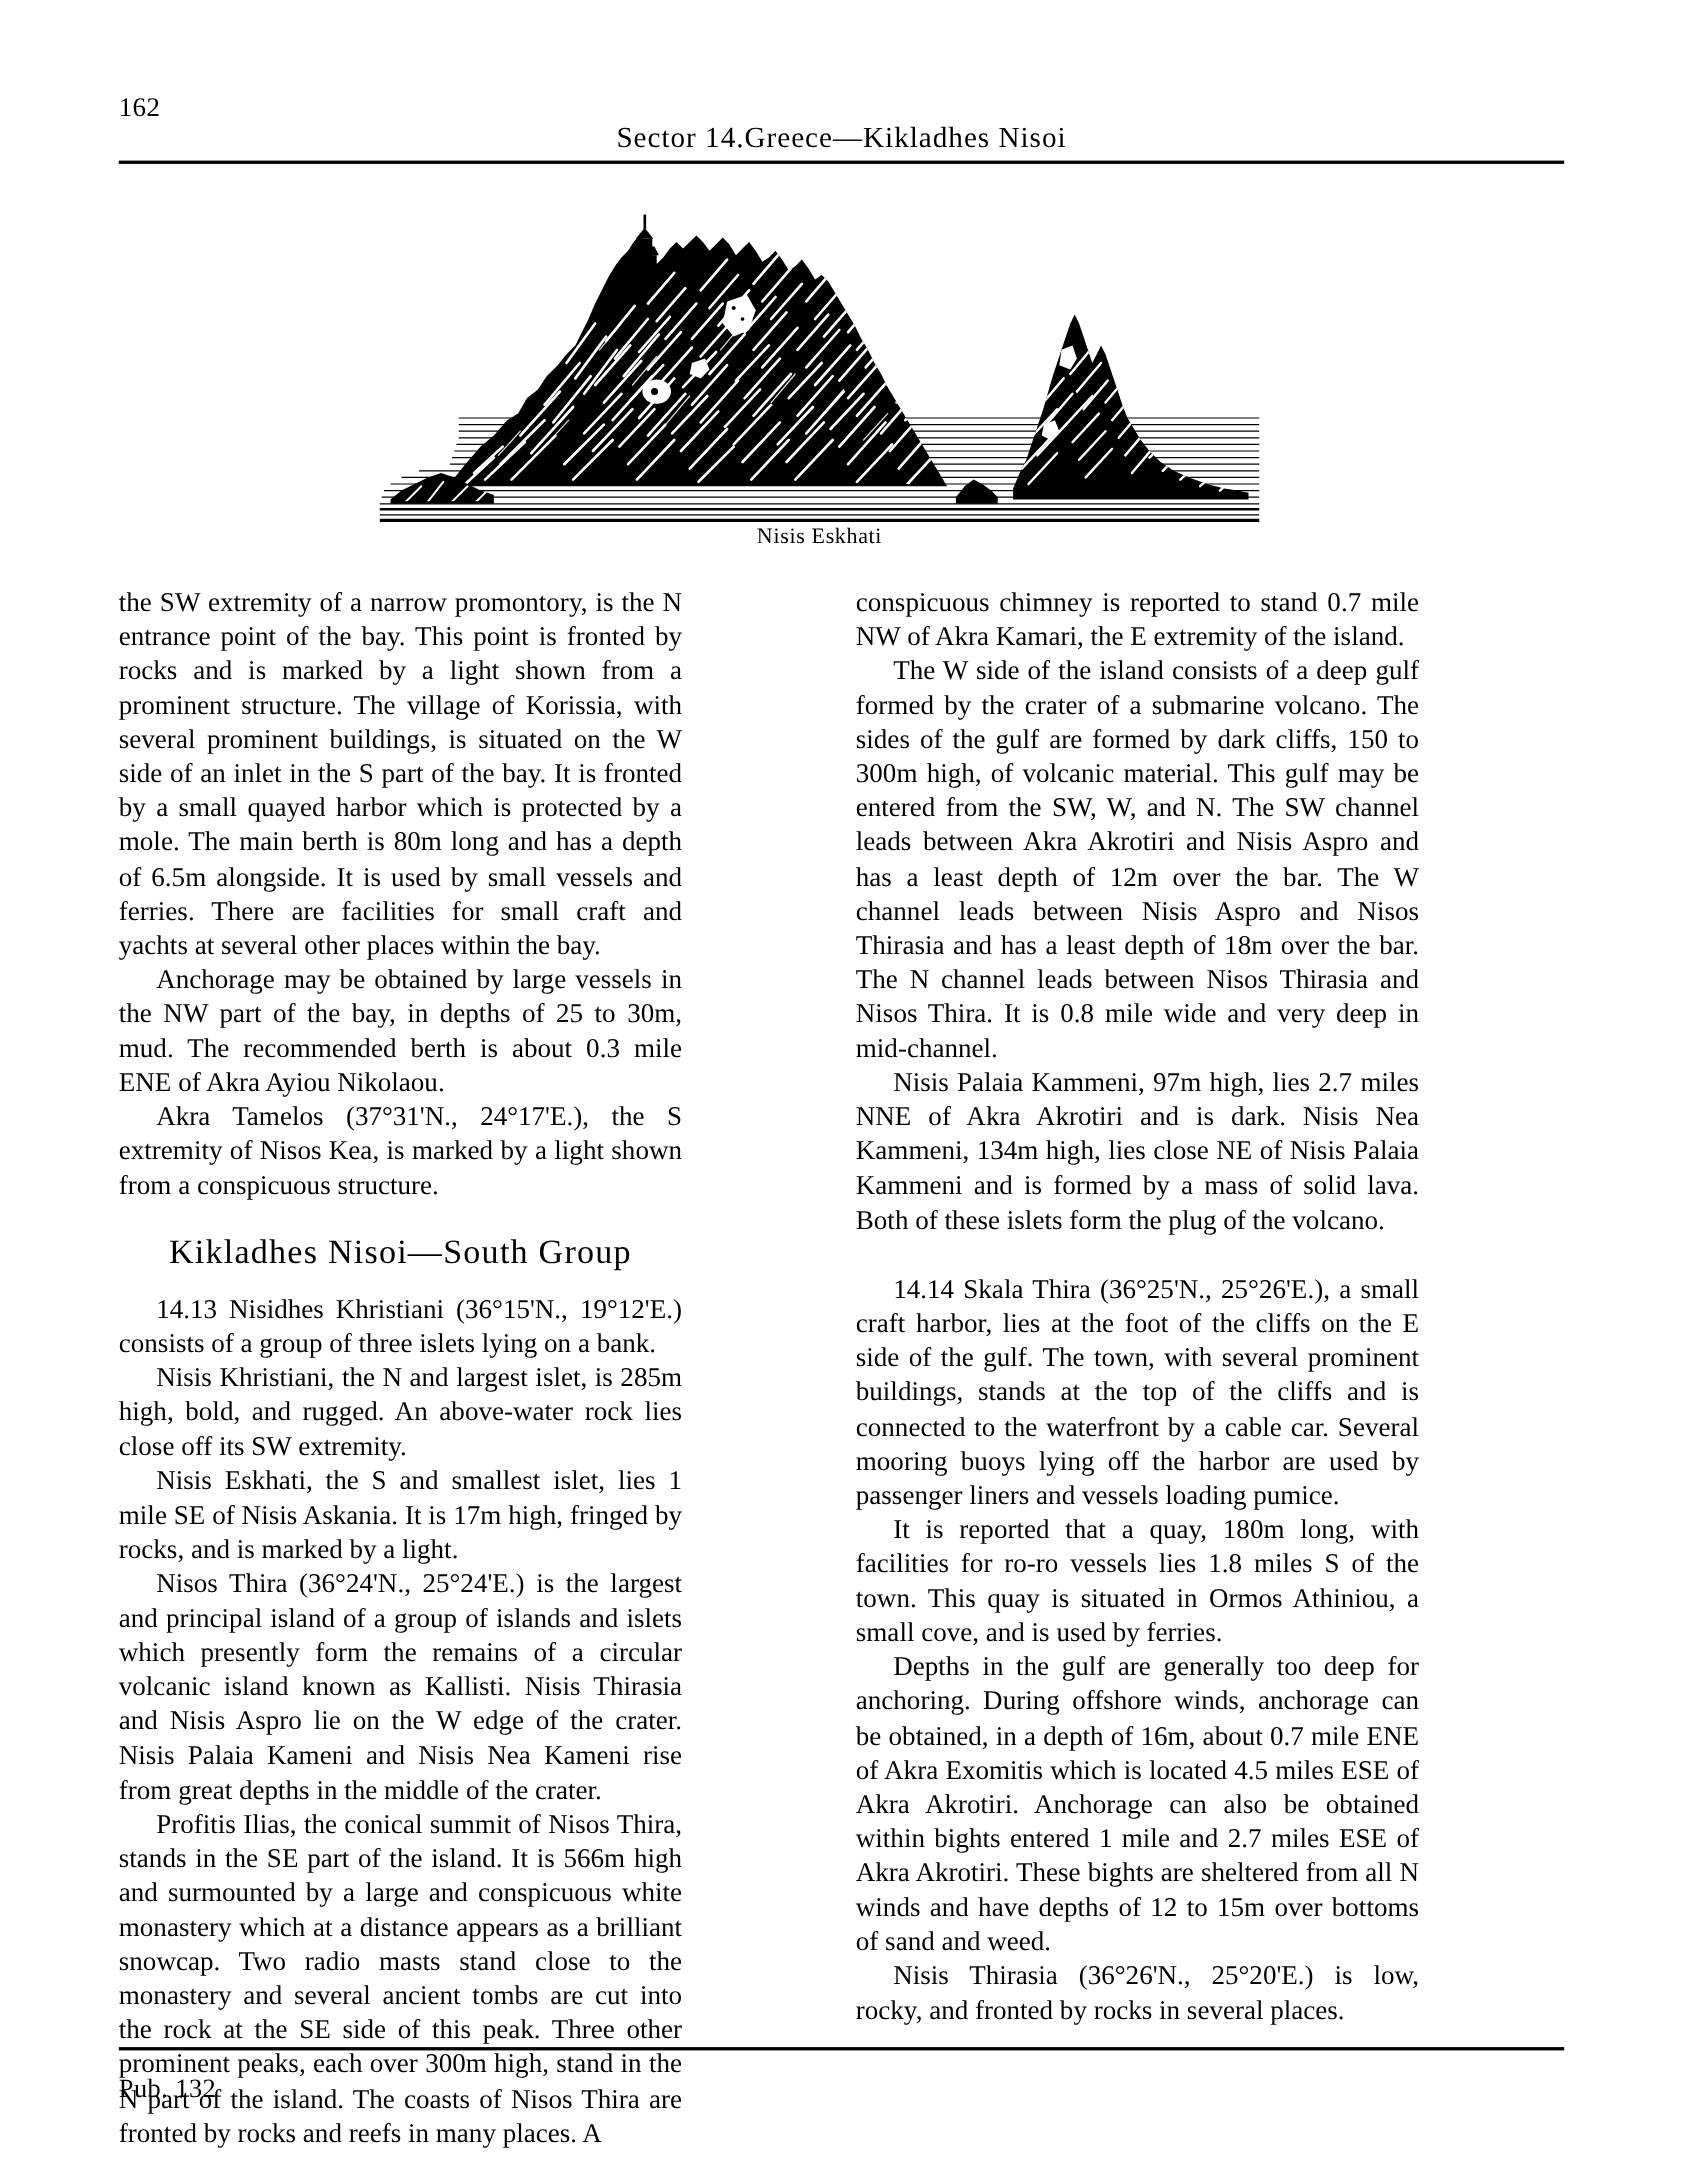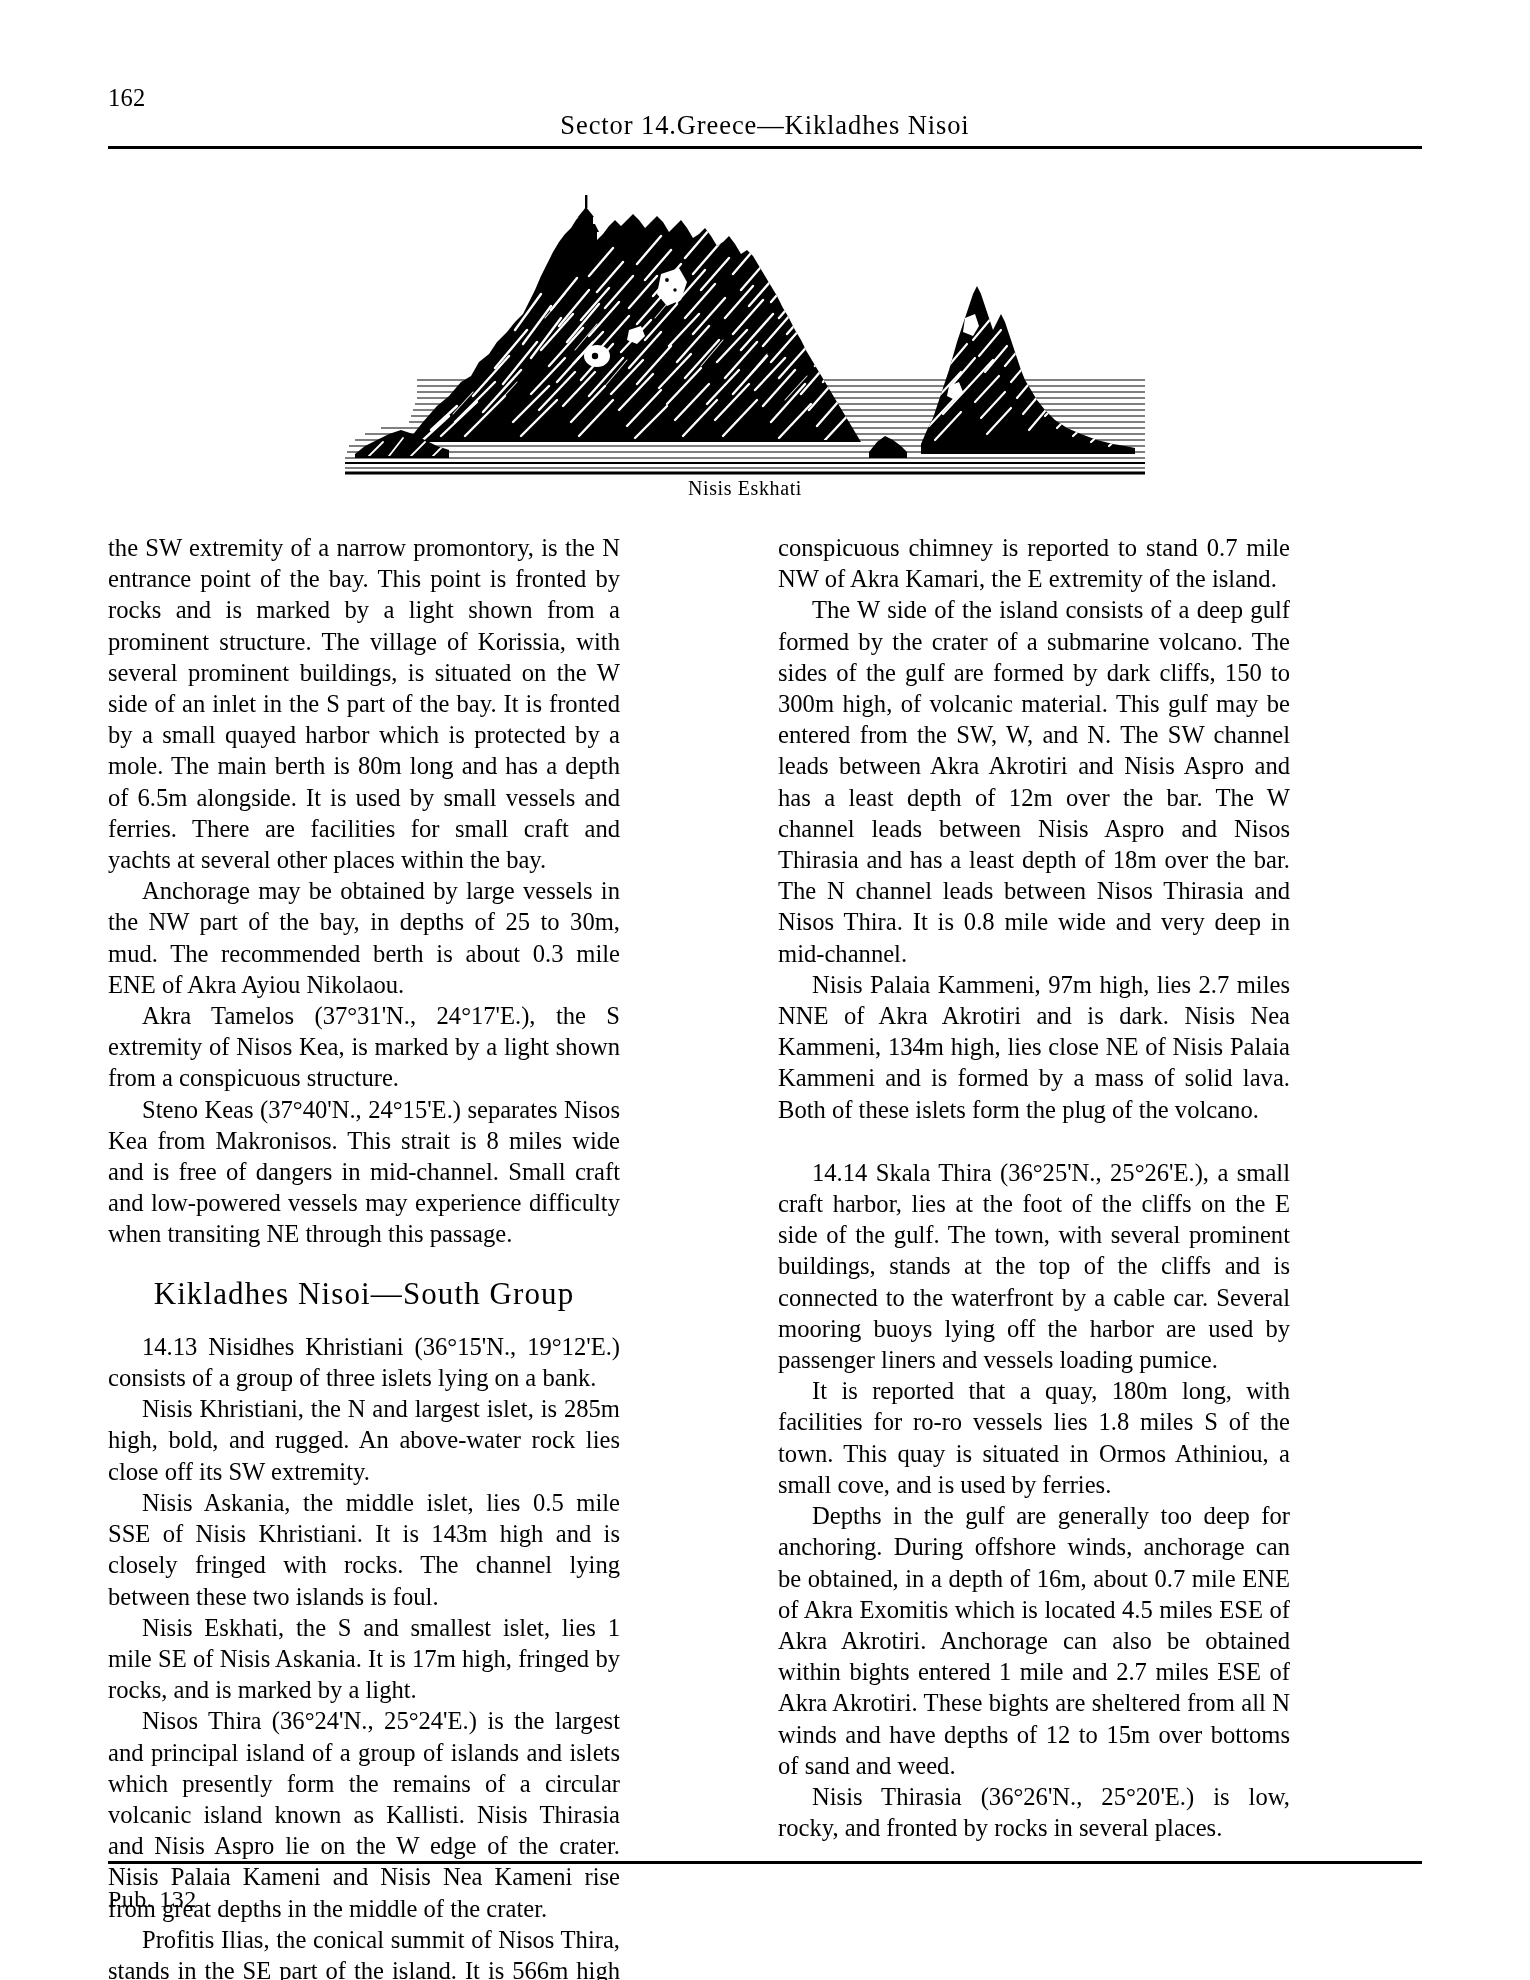--- a/index.html
+++ b/index.html
@@ -348,27 +348,25 @@
         <path d="M524 262 L532 252 L540 246 L548 250 L556 256 L562 262 L562 268 L524 268 Z" fill="#000"></path>
       </g>
     </svg>
   </div>
   <div class="figure-caption">Nisis Eskhati</div>
 
   <div class="col col-left">
     <p class="noindent">the SW extremity of a narrow promontory, is the N entrance point of the bay. This point is fronted by rocks and is marked by a light shown from a prominent structure. The village of Korissia, with several prominent buildings, is situated on the W side of an inlet in the S part of the bay. It is fronted by a small quayed harbor which is protected by a mole. The main berth is 80m long and has a depth of 6.5m alongside. It is used by small vessels and ferries. There are facilities for small craft and yachts at several other places within the bay.</p>
     <p>Anchorage may be obtained by large vessels in the NW part of the bay, in depths of 25 to 30m, mud. The recommended berth is about 0.3 mile ENE of Akra Ayiou Nikolaou.</p>
     <p>Akra Tamelos (37°31'N., 24°17'E.), the S extremity of Nisos Kea, is marked by a light shown from a conspicuous structure.</p>
-    <p>Steno Keas (37°40'N., 24°15'E.) separates Nisos Kea from Makronisos. This strait is 8 miles wide and is free of dangers in mid-channel. Small craft and low-powered vessels may experience difficulty when transiting NE through this passage.</p>
 
     <h2 class="section-head">Kikladhes Nisoi—South Group</h2>
 
     <p>14.13  Nisidhes Khristiani (36°15'N., 19°12'E.) consists of a group of three islets lying on a bank.</p>
     <p>Nisis Khristiani, the N and largest islet, is 285m high, bold, and rugged. An above-water rock lies close off its SW extremity.</p>
-    <p>Nisis Askania, the middle islet, lies 0.5 mile SSE of Nisis Khristiani. It is 143m high and is closely fringed with rocks. The channel lying between these two islands is foul.</p>
     <p>Nisis Eskhati, the S and smallest islet, lies 1 mile SE of Nisis Askania. It is 17m high, fringed by rocks, and is marked by a light.</p>
     <p>Nisos Thira (36°24'N., 25°24'E.) is the largest and principal island of a group of islands and islets which presently form the remains of a circular volcanic island known as Kallisti. Nisis Thirasia and Nisis Aspro lie on the W edge of the crater. Nisis Palaia Kameni and Nisis Nea Kameni rise from great depths in the middle of the crater.</p>
     <p>Profitis Ilias, the conical summit of Nisos Thira, stands in the SE part of the island. It is 566m high and surmounted by a large and conspicuous white monastery which at a distance appears as a brilliant snowcap. Two radio masts stand close to the monastery and several ancient tombs are cut into the rock at the SE side of this peak. Three other prominent peaks, each over 300m high, stand in the N part of the island. The coasts of Nisos Thira are fronted by rocks and reefs in many places. A</p>
   </div>
 
   <div class="col col-right">
     <p class="noindent">conspicuous chimney is reported to stand 0.7 mile NW of Akra Kamari, the E extremity of the island.</p>
     <p>The W side of the island consists of a deep gulf formed by the crater of a submarine volcano. The sides of the gulf are formed by dark cliffs, 150 to 300m high, of volcanic material. This gulf may be entered from the SW, W, and N. The SW channel leads between Akra Akrotiri and Nisis Aspro and has a least depth of 12m over the bar. The W channel leads between Nisis Aspro and Nisos Thirasia and has a least depth of 18m over the bar. The N channel leads between Nisos Thirasia and Nisos Thira. It is 0.8 mile wide and very deep in mid-channel.</p>
     <p>Nisis Palaia Kammeni, 97m high, lies 2.7 miles NNE of Akra Akrotiri and is dark. Nisis Nea Kammeni, 134m high, lies close NE of Nisis Palaia Kammeni and is formed by a mass of solid lava. Both of these islets form the plug of the volcano.</p>
 

